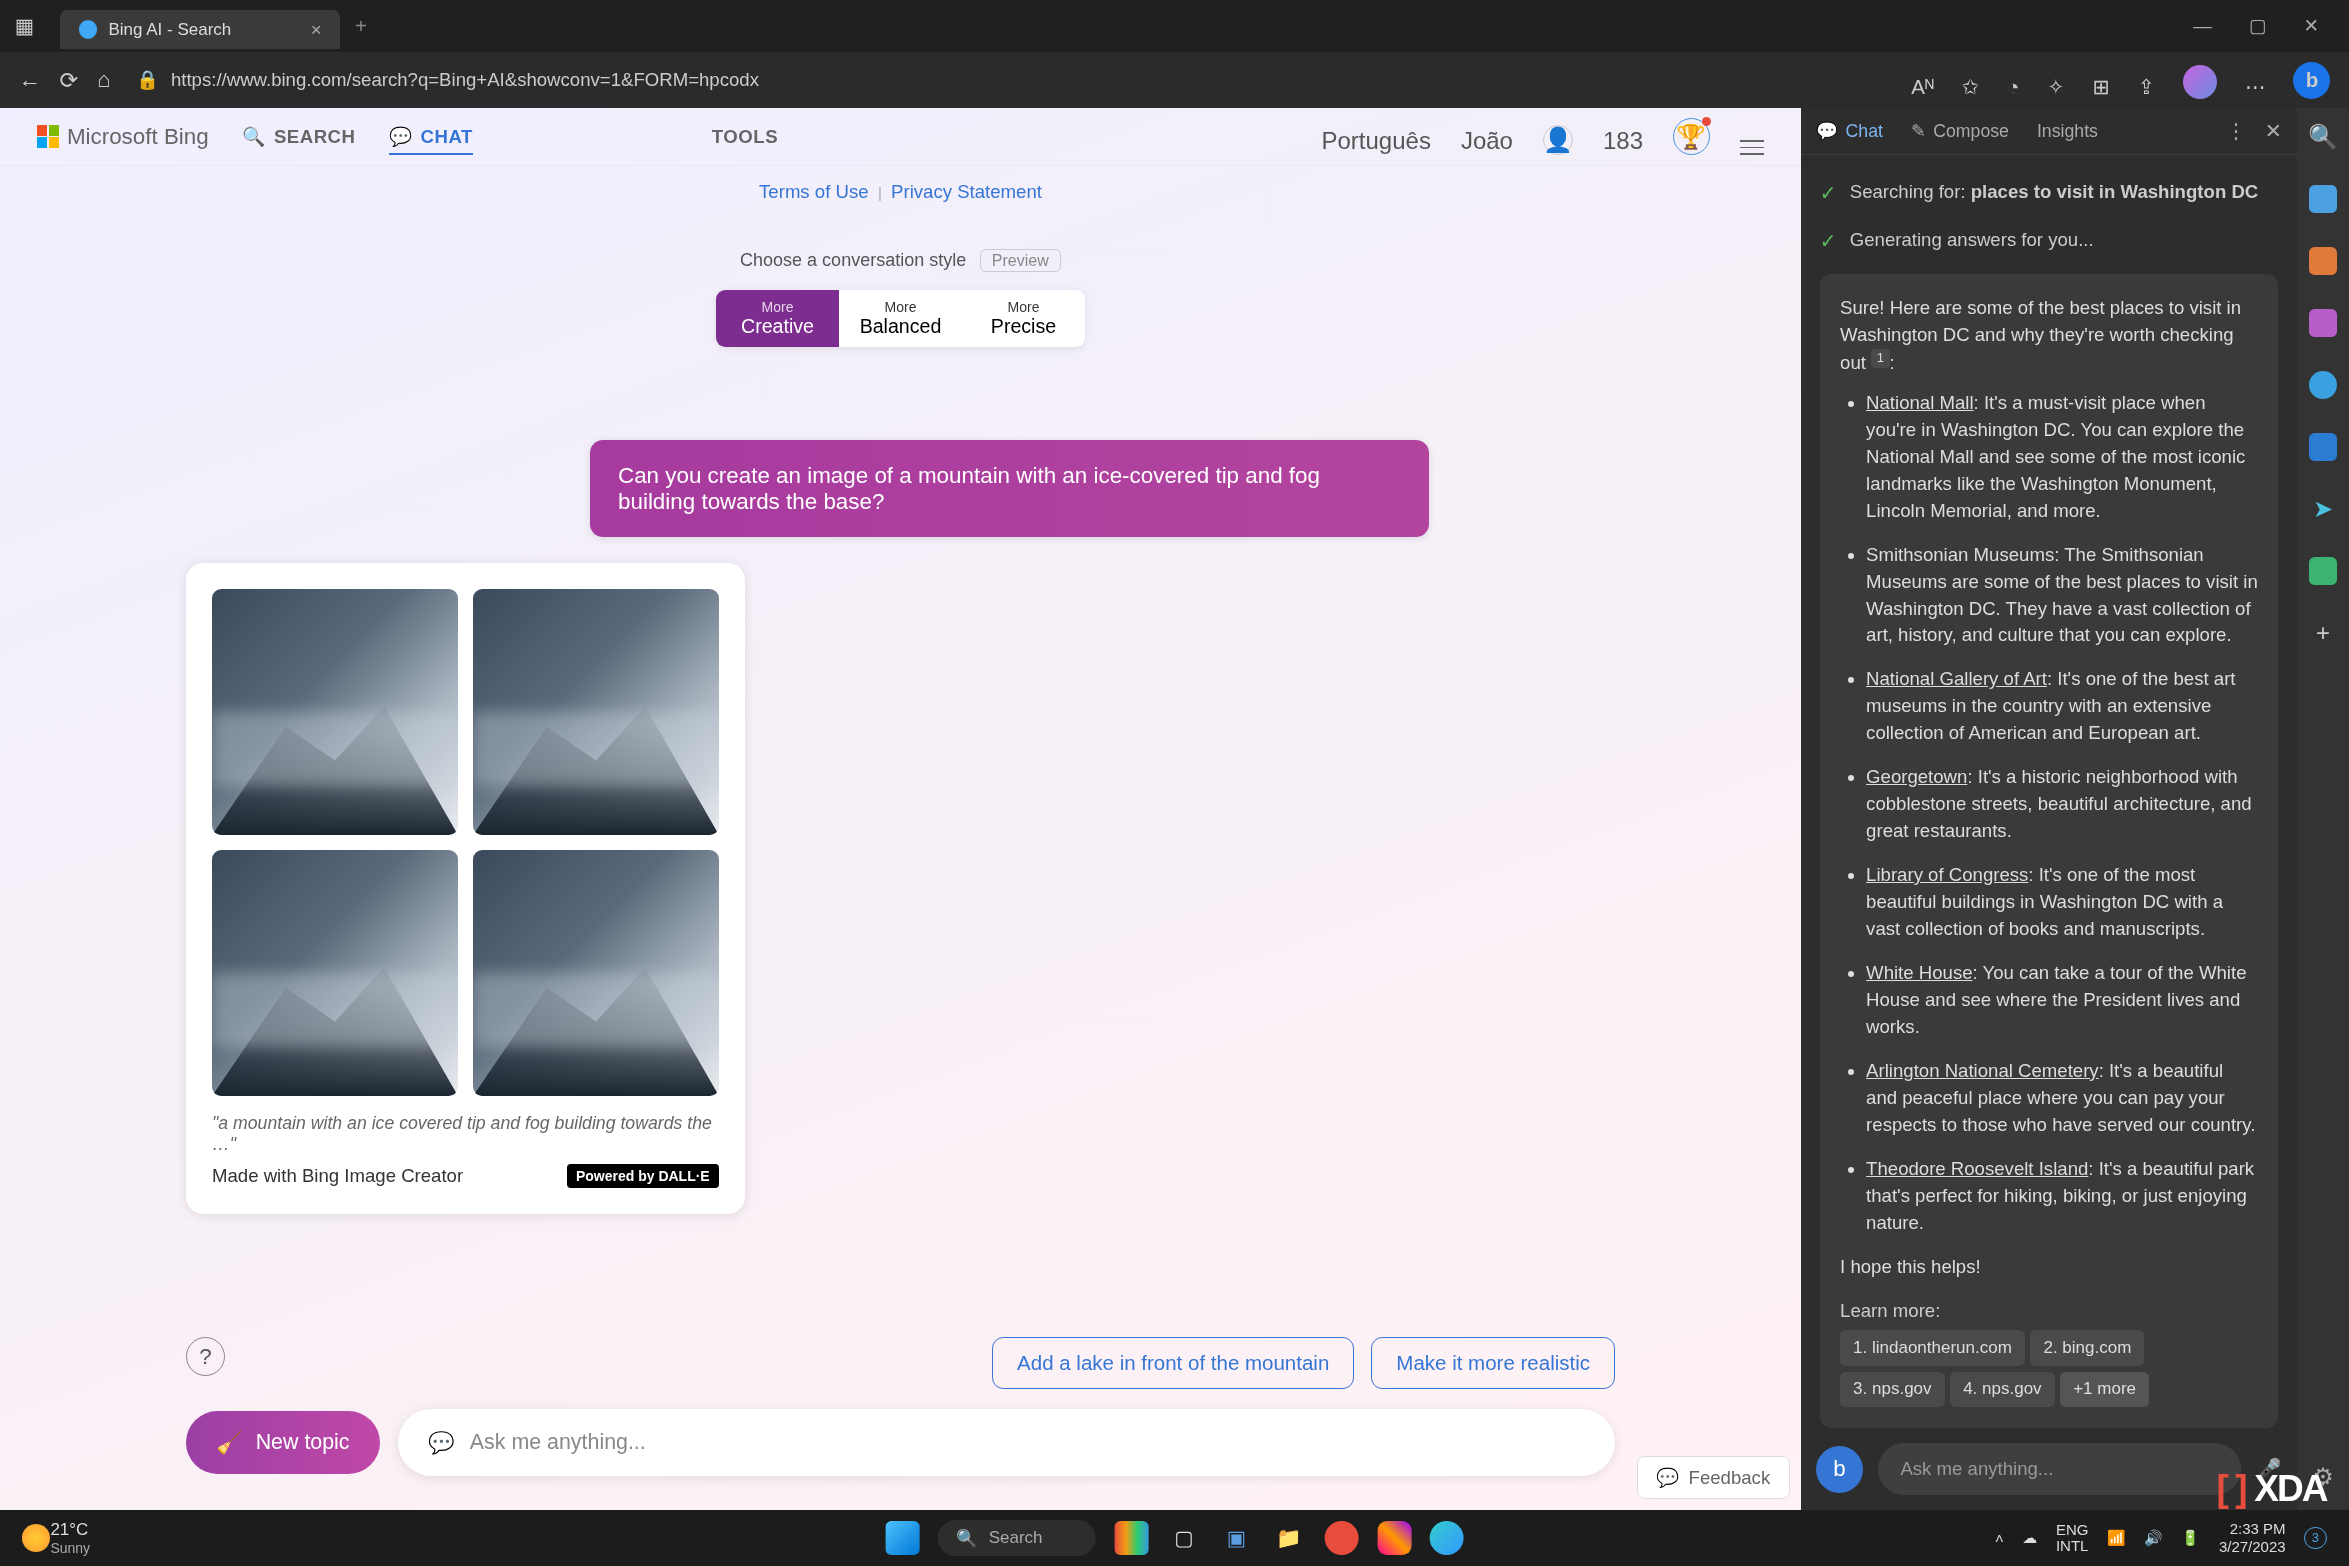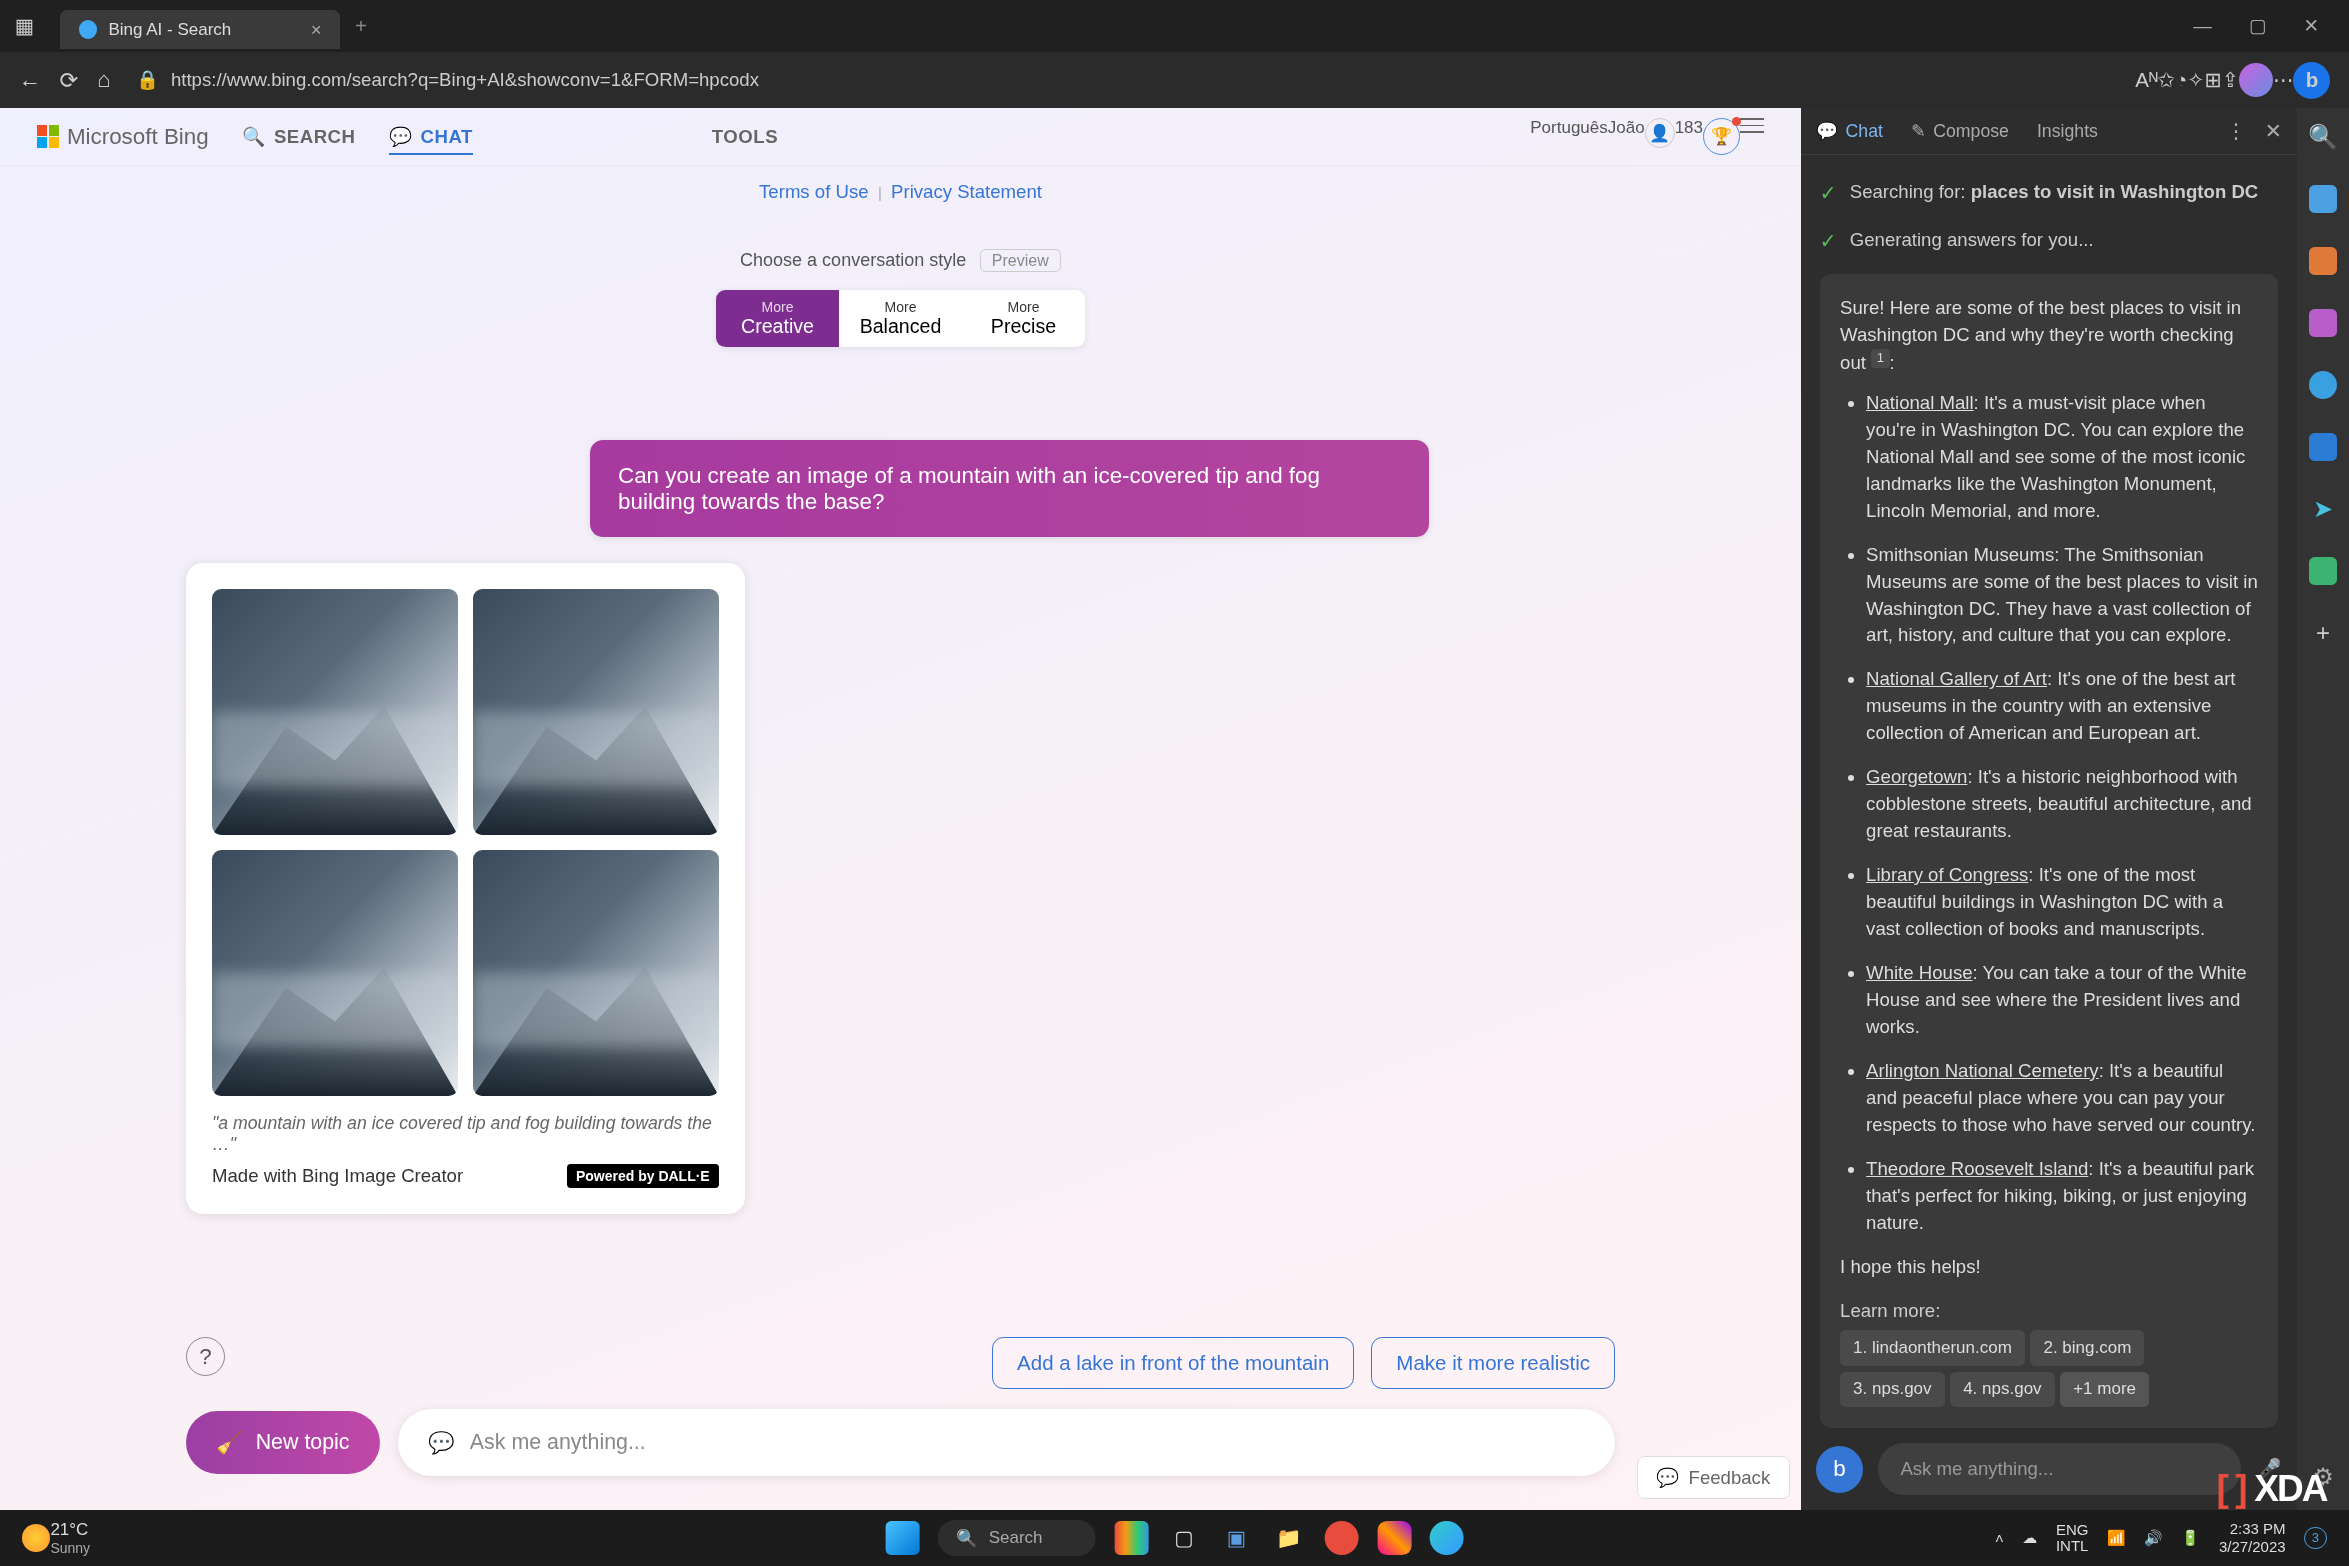--- a/index.html
+++ b/index.html
@@ -8,39 +8,39 @@
 .tab{background:#3a3a3a;height:39px;margin-top:7.5px;border-radius:7.5px 7.5px 0 0;display:flex;align-items:center;padding:0 18.6px;margin-left:18.6px;font-size:17px;color:#ddd;gap:11.2px;width:280px}
 .tab-icon{width:18.6px;height:18.6px;background:#3fa9f5;border-radius:50%}
 .tab-x{margin-left:auto;color:#aaa;font-size:18.6px;cursor:pointer}
 .newtab{color:#888;font-size:20.5px;margin-left:15px}
 .winctl{margin-left:auto;display:flex;gap:37px;padding-right:22.4px}
 .winctl span{color:#aaa;font-size:18.6px}
 .addressbar{height:56px;background:#2b2b2b;display:flex;align-items:center;padding:0 18.6px;gap:18.6px}
 .navbtn{color:#ccc;font-size:22.4px}
 .url{flex:1;color:#ccc;font-size:18.6px;padding-left:7.5px}
 .url .lock{margin-right:11.2px}
-.abicons{display:flex;align-items:center}
+.abicons{display:flex;gap:28px;align-items:flex-end}
 .abicons span{color:#ccc;font-size:20.5px}
 .avatar{width:34px;height:34px;border-radius:50%;background:linear-gradient(135deg,#c764e0,#6b8ce0)}
 .bing-btn{width:37px;height:37px;border-radius:50%;background:#1a73e8;display:flex;align-items:center;justify-content:center;color:#fff;font-weight:bold}
 
 .workspace{display:flex;height:calc(100% - 108px - 56px)}
 .main{flex:1;background:linear-gradient(160deg,#f0efff 0%,#f5f0f8 40%,#fff2f5 100%);position:relative;overflow:hidden}
 .sidebar{width:496px;background:#2d2d2d;color:#ddd;display:flex;flex-direction:column;position:relative}
 .collapse{width:52px;background:#333;display:flex;flex-direction:column;align-items:center;padding-top:15px;gap:34px}
 .collapse span{font-size:24px;color:#ccc}
 .collapse .sq{width:28px;height:28px;border-radius:5.6px}
 
 .bingheader{height:58px;display:flex;align-items:center;padding:0 37px;gap:34px;border-bottom:0.9px solid rgba(0,0,0,0.03)}
 .binglogo{display:flex;align-items:center;gap:7.5px;font-size:22.4px;color:#666}
 .logosq{display:grid;grid-template-columns:1fr 1fr;gap:1.9px;width:22.4px;height:22.4px}
 .logosq div{width:10.3px;height:10.3px}
 .headitem{display:flex;align-items:center;gap:7.5px;font-size:18.6px;color:#666;font-weight:600;letter-spacing:0.5px}
 .headitem.active{color:#3575d4;border-bottom:2.8px solid #3575d4;padding-bottom:5.6px;margin-bottom:-8.4px}
-.head-r{margin-left:auto;display:flex;align-items:flex-start;font-size:17px;color:#555}
+.head-r{margin-left:auto;display:flex;align-items:flex-end;gap:30px;font-size:24px;color:#555}
 .rewards{width:37px;height:37px;border:1.9px solid #4a90e2;border-radius:50%;display:flex;align-items:center;justify-content:center;color:#4a90e2;position:relative}
 .rewards::after{content:'';position:absolute;top:-1.9px;right:-1.9px;width:9.3px;height:9.3px;background:#e74c3c;border-radius:50%}
 .hamb{display:flex;flex-direction:column;gap:4.7px}
 .hamb div{width:24px;height:1.9px;background:#666}
 
 .convo{padding:0 186px 0 186px}
 .intro{text-align:center;color:#888;font-size:22.4px;padding:9.3px 56px}
 .intro a{color:#3575d4;text-decoration:none}
 .links{text-align:center;margin-top:15px}
 .links a{color:#3575d4;font-size:18.6px;text-decoration:none}

